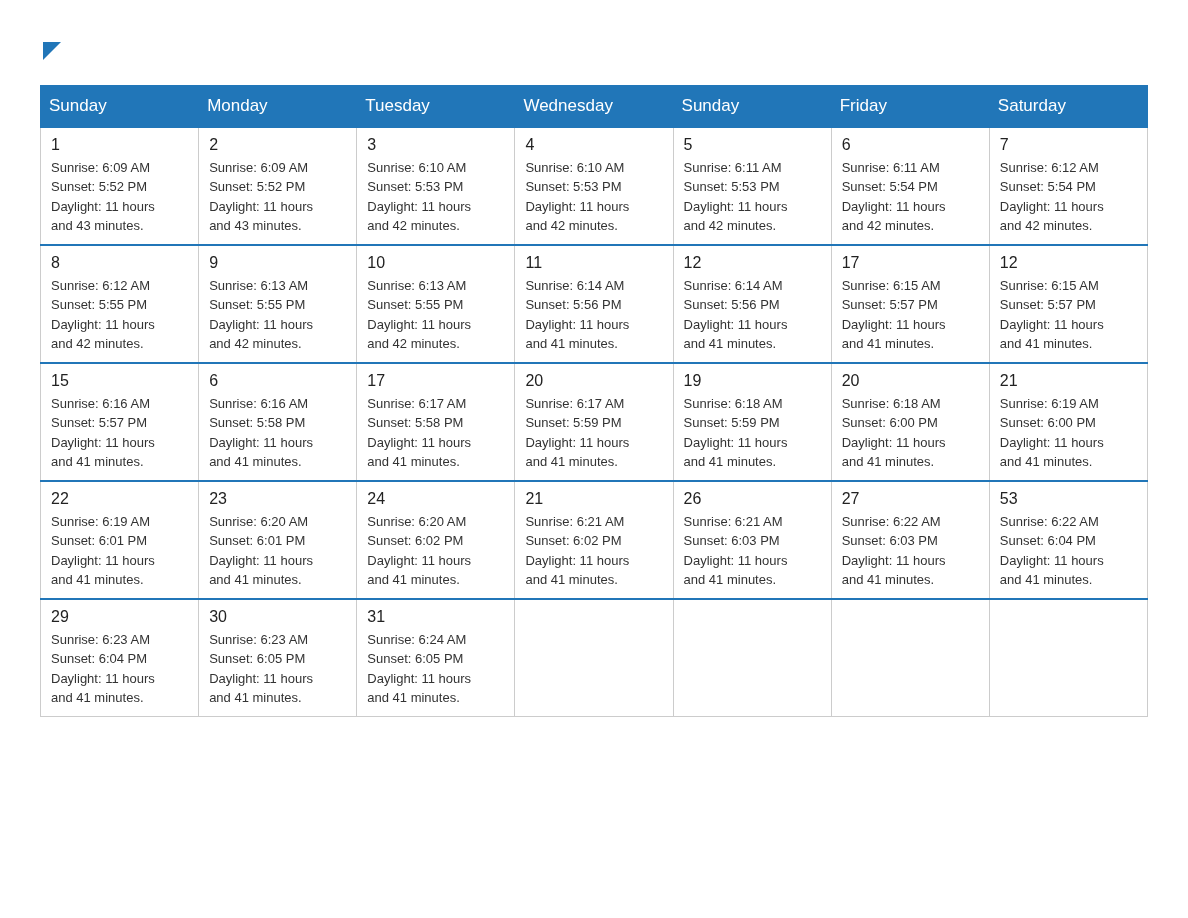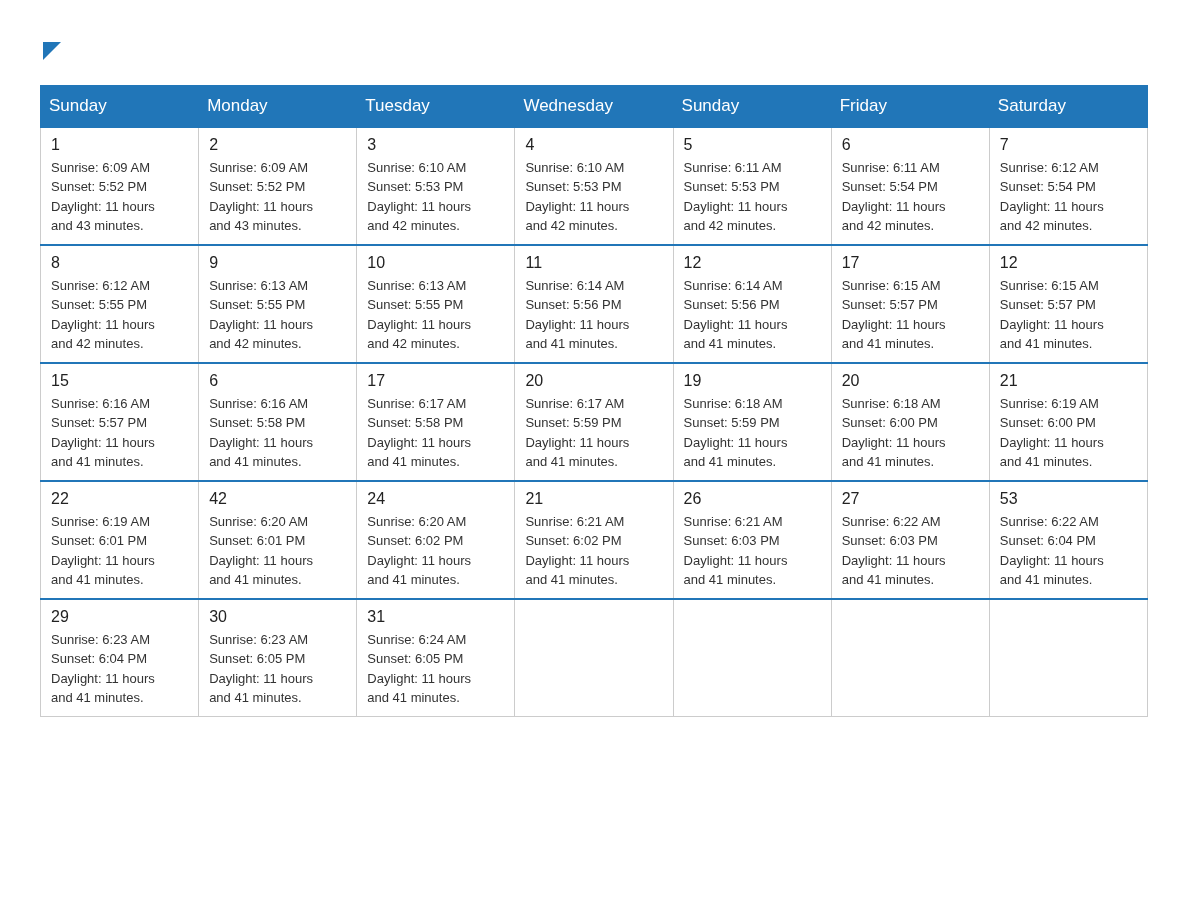--- a/index.html
+++ b/index.html
@@ -323,21 +323,21 @@
         <td>
         <div class="day-number">22</div>
         <div class="day-info">
           Sunrise: 6:19 AM<br>
           Sunset: 6:01 PM<br>
           Daylight: 11 hours<br>
           and 41 minutes.
         </div>
       </td>
         <td>
-        <div class="day-number">42</div>
+        <div class="day-number">23</div>
         <div class="day-info">
           Sunrise: 6:20 AM<br>
           Sunset: 6:01 PM<br>
           Daylight: 11 hours<br>
           and 41 minutes.
         </div>
       </td>
         <td>
         <div class="day-number">24</div>
         <div class="day-info">

